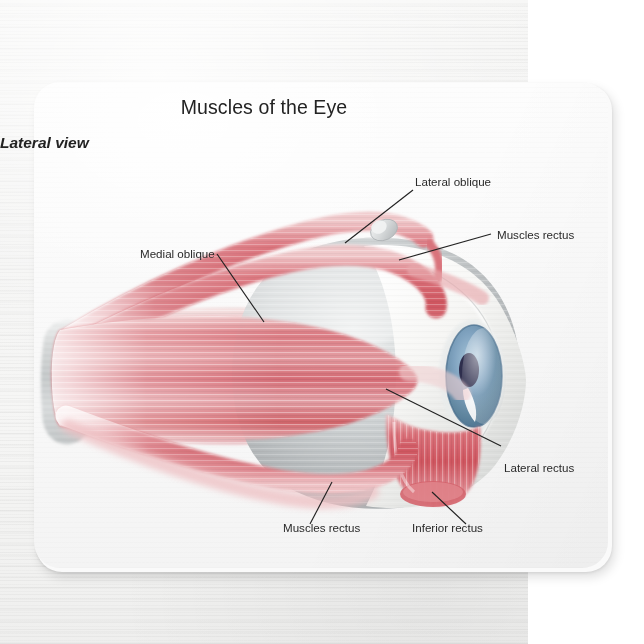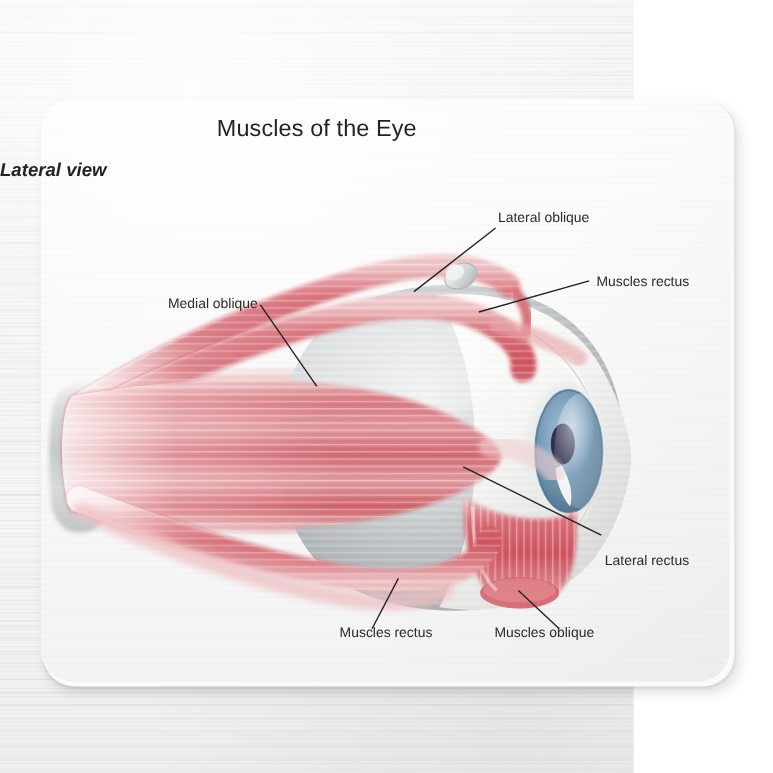--- a/index.html
+++ b/index.html
@@ -333,15 +333,15 @@
   <div class="lbl" style="left:415px;top:175px;">Lateral oblique</div>
 
   <div class="lbl" style="left:497px;top:228px;">Muscles rectus</div>
 
   <div class="lbl" style="left:140px;top:247px;">Medial oblique</div>
 
   <div class="lbl" style="left:504px;top:441px;margin-top:20px;">Lateral rectus</div>
 
   <div class="lbl" style="left:283px;top:521px;">Muscles rectus</div>
 
-  <div class="lbl" style="left:412px;top:521px;">Muscles oblique</div>
+  <div class="lbl" style="left:412px;top:521px;">Inferior rectus</div>
 
 </div>
 
 </body></html>

